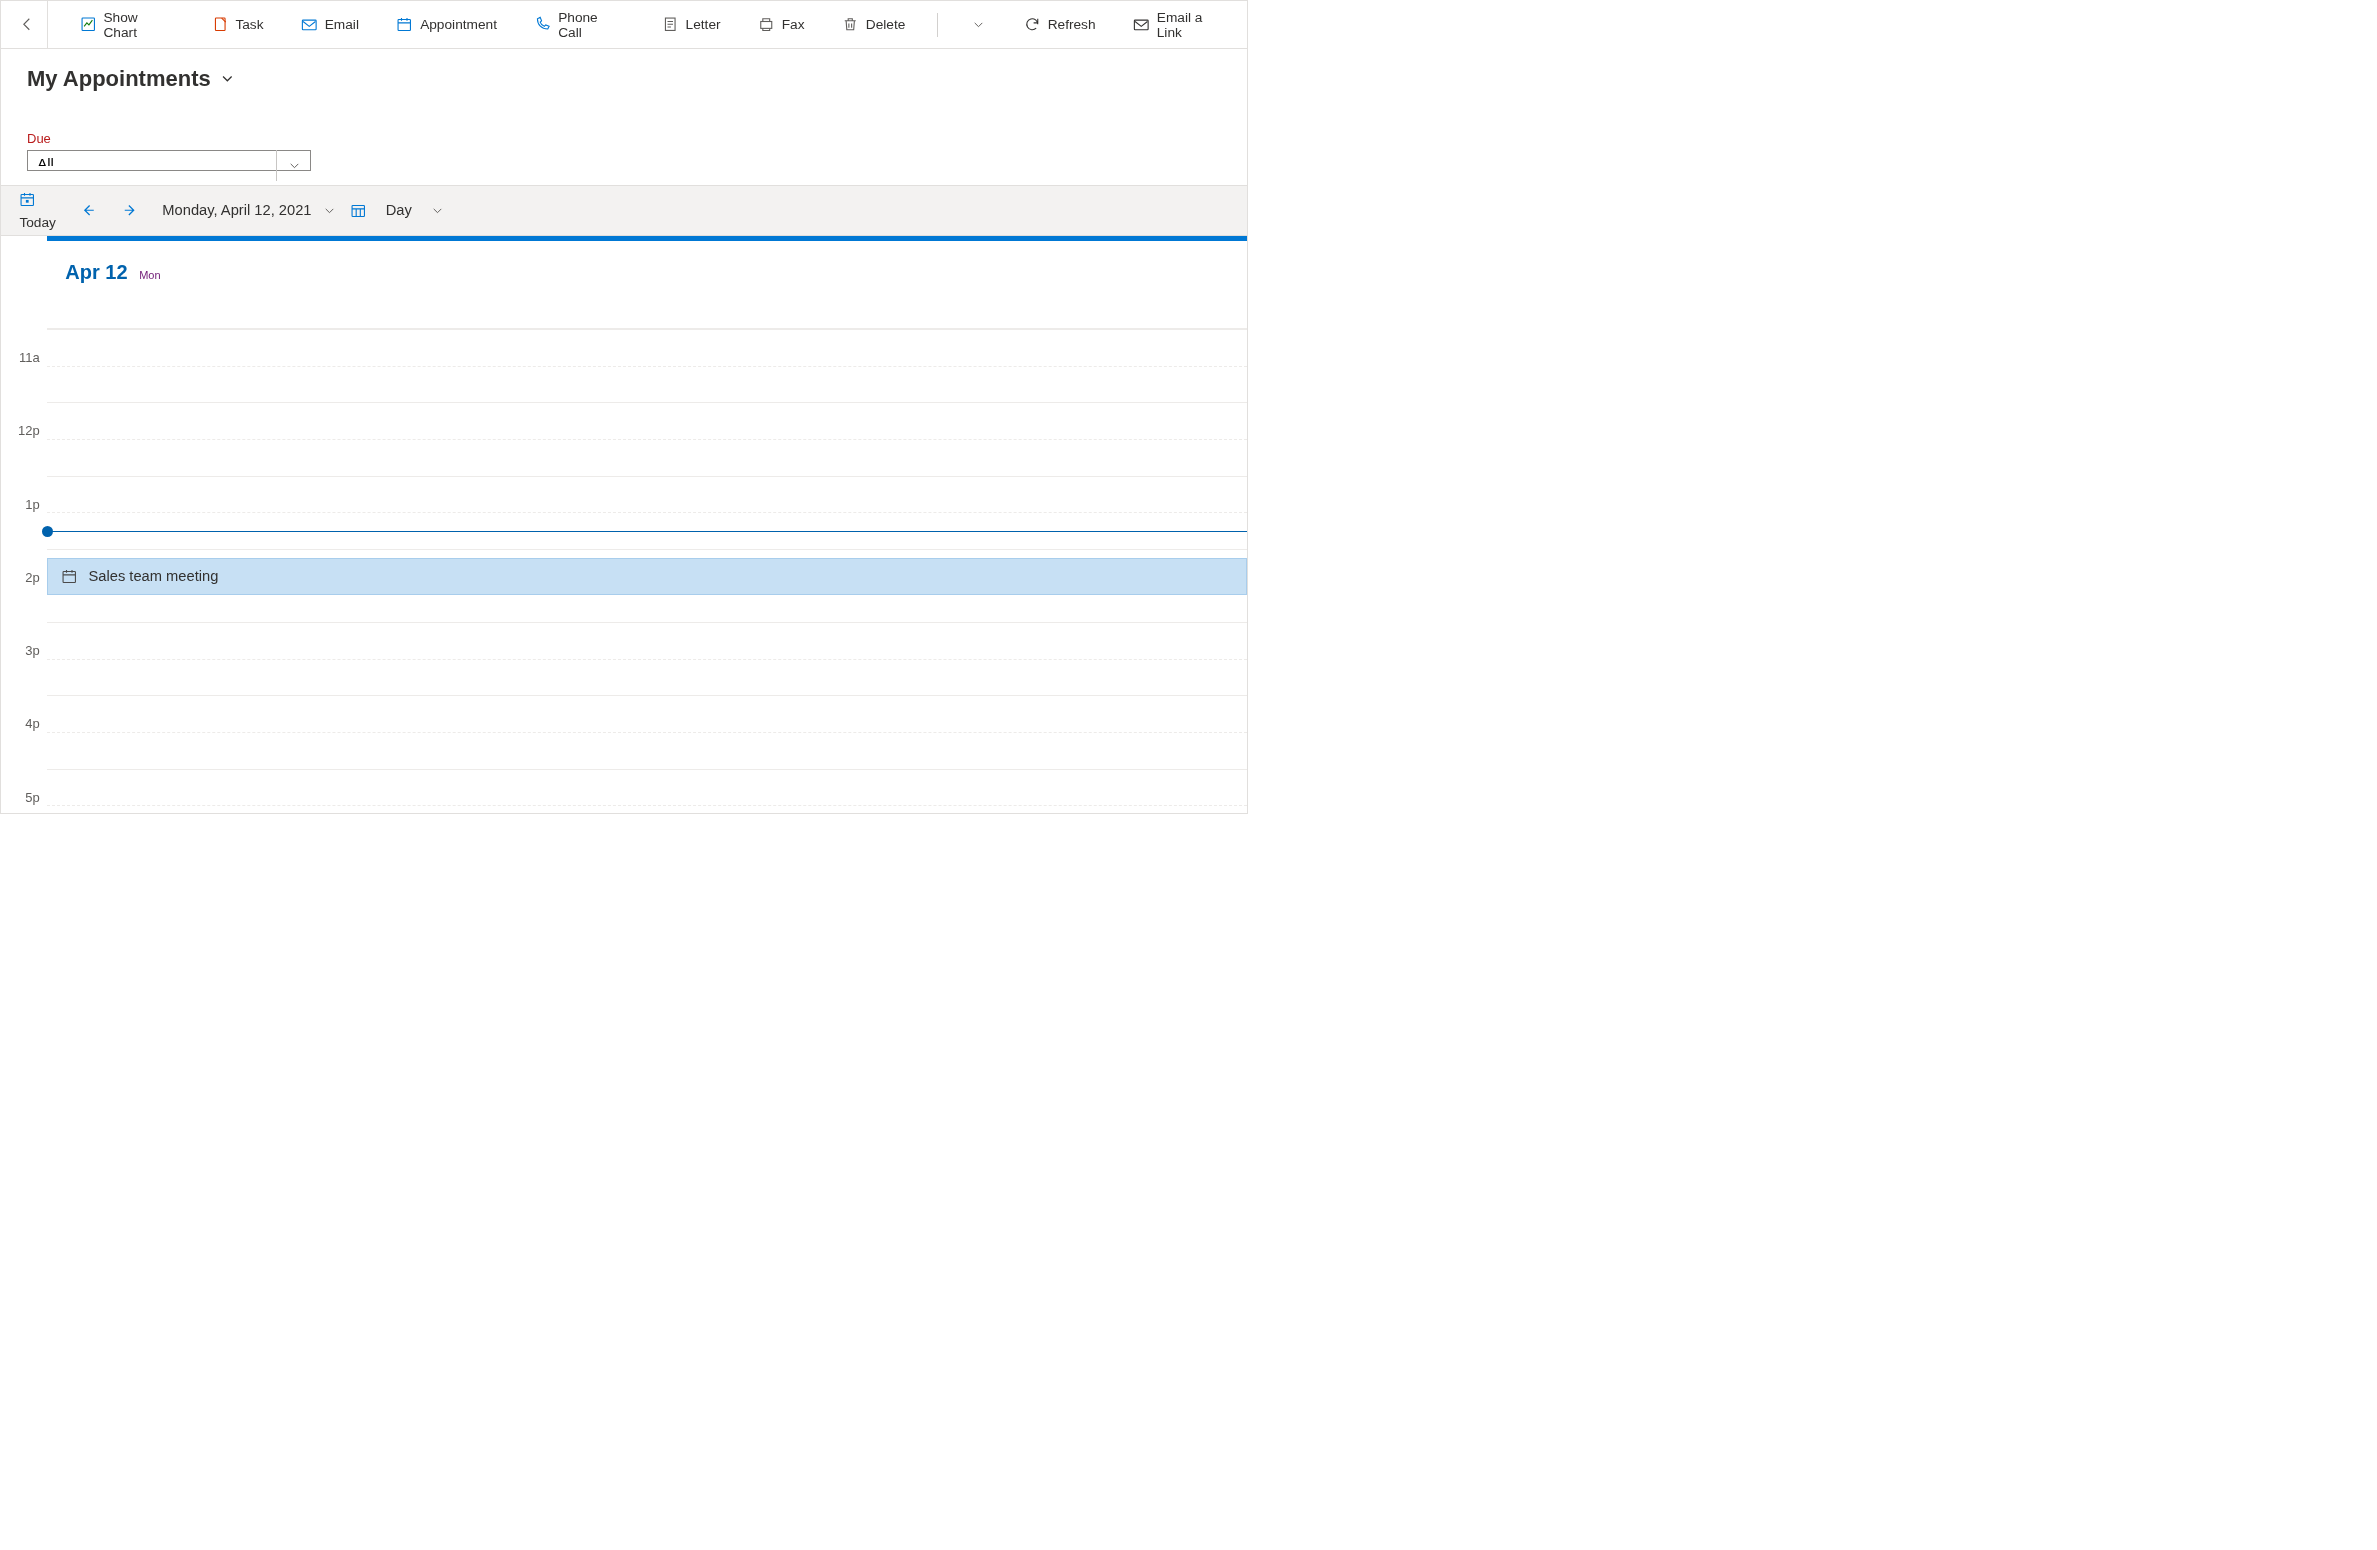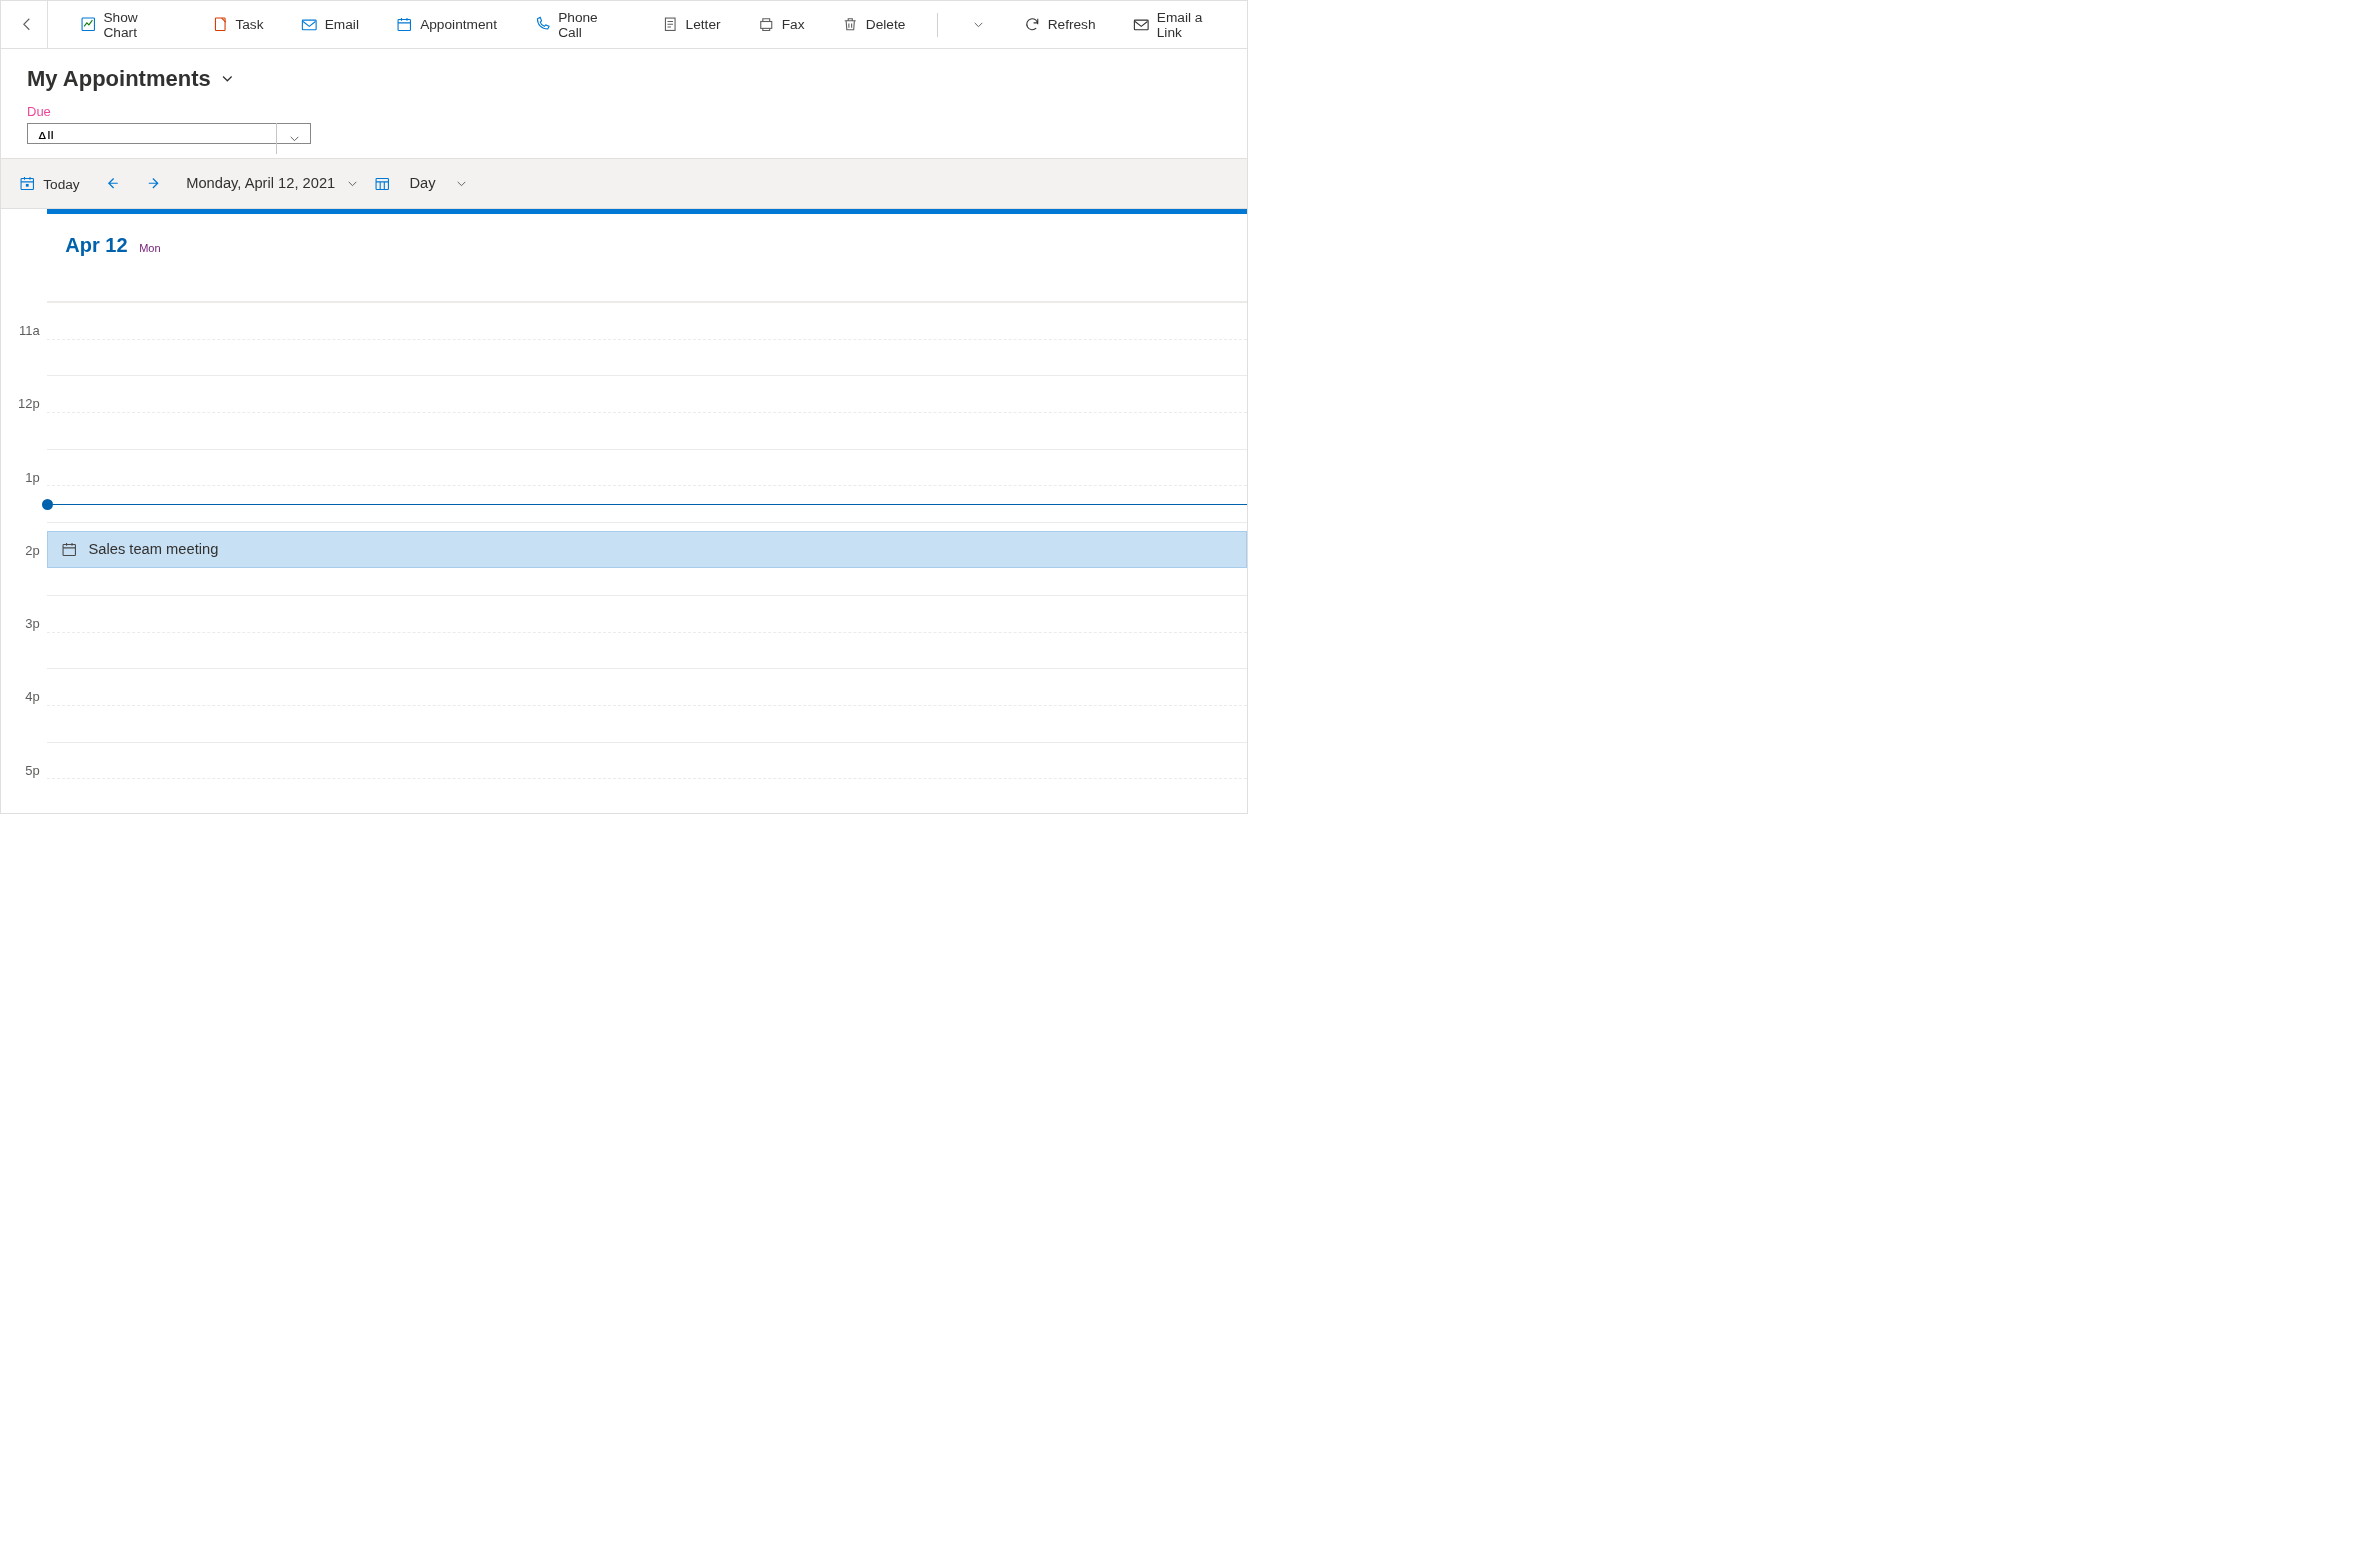--- a/index.html
+++ b/index.html
@@ -46,23 +46,24 @@
     gap: 9.2px;
     font-size: 22px;
     font-weight: 600;
     cursor: pointer;
   }
   .filter-row {
     padding: 3.7px 26px 13px 26px;
   }
   .filter-label {
     font-size: 13px;
-    color: #ec4899;
+    color: #b91c1c;
     margin-bottom: 3.7px;
     display:block;
+    margin-top:27px;
   }
   .select-wrap {
     position: relative;
     width: 284px;
   }
   .select-wrap select {
     width: 100%;
     height: 21px;
     font-size: 15px;
     padding: 3.7px 9.2px;
@@ -85,27 +86,28 @@
     align-items:center;
     height:51px;
     background:#f3f2f1;
     border-top:0.9px solid #e1dfdd;
     border-bottom:0.9px solid #e1dfdd;
     padding: 0 9.2px;
     gap: 3.7px;
   }
   .cal-nav-btn {
     display:flex;
-    align-items:flex-end;
+    align-items:flex-start;
     gap:7.3px;
     padding:7.3px 9.2px;
     font-size:13.7px;
     color:#323130;
     cursor:pointer;
     border-radius:1.8px;
+    flex-direction:column;
   }
   .cal-nav .arrow-btn { padding:7.3px 11px; }
   .cal-date-label { font-size:14.7px; padding:0 5.5px 0 9.2px; display:flex; align-items:center; gap:11px; cursor:pointer;}
   .cal-view-label { font-size:14.7px; padding:0 5.5px; display:flex; align-items:center; gap:19px; cursor:pointer;}
   .cal-ico { color:#0078d4; }
   
   .cal-body {
     position:relative;
     height: calc(100% - 48px - 70px - 53px - 51px);
     overflow:hidden;

